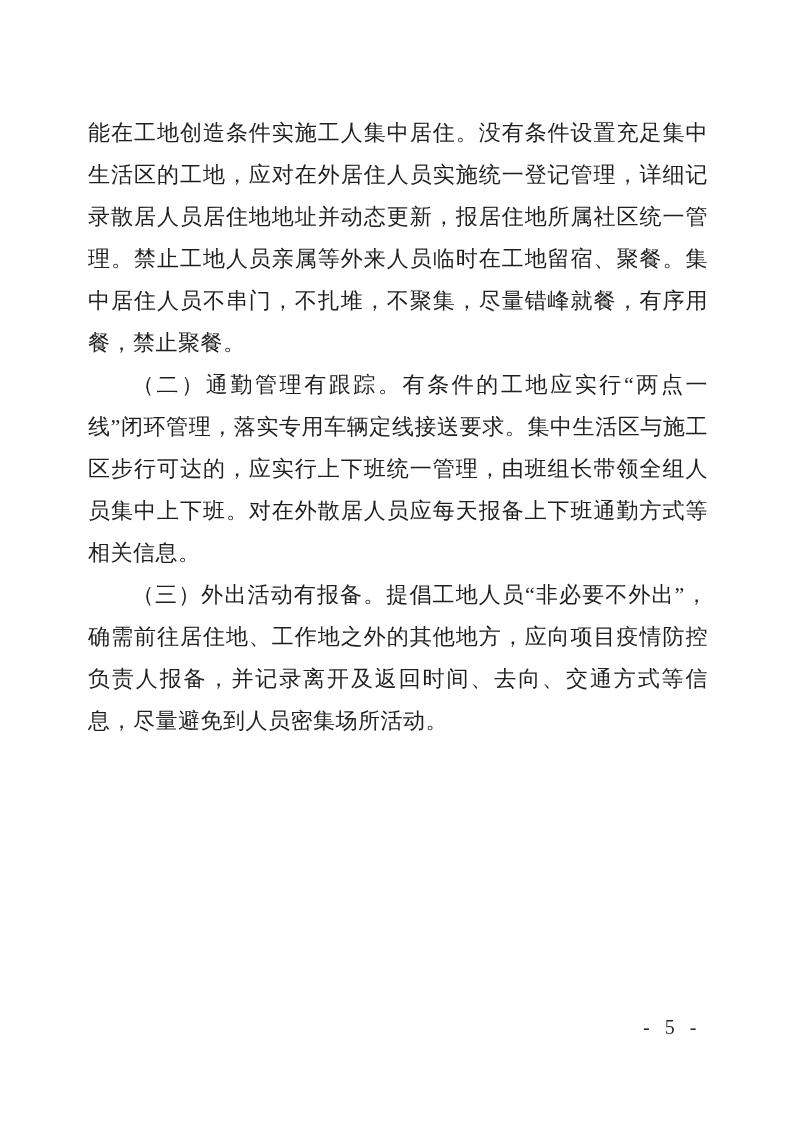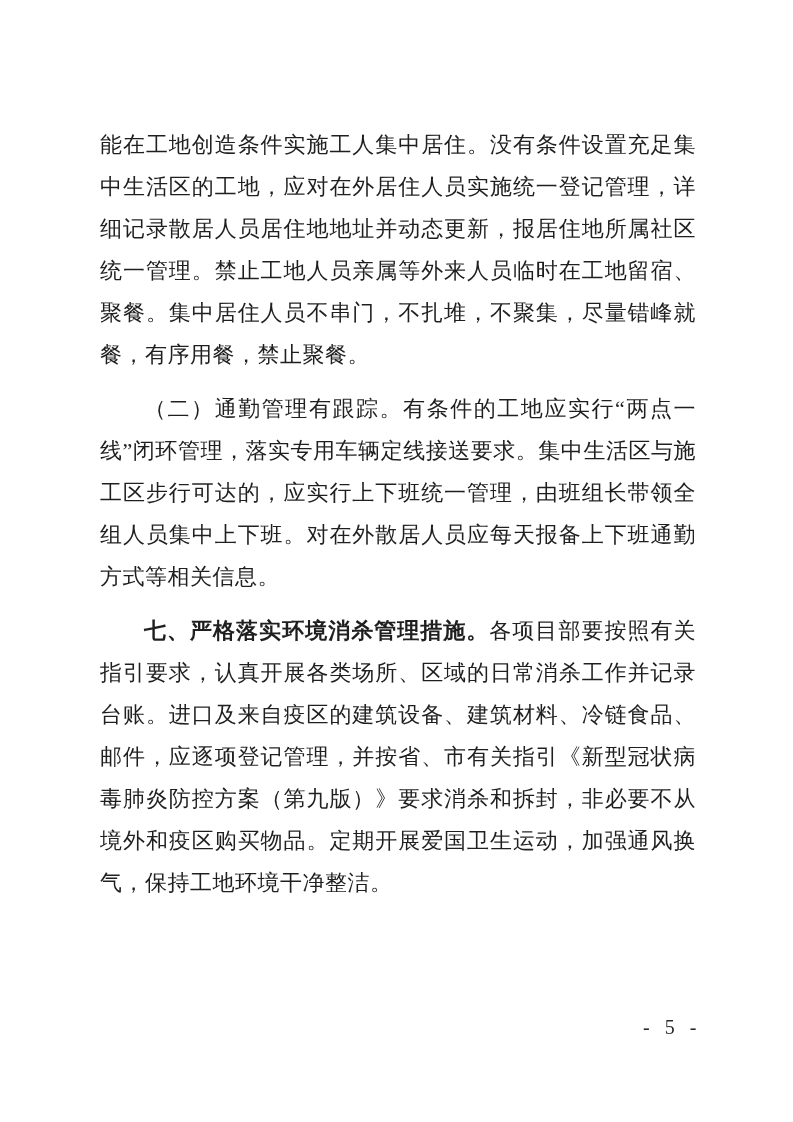--- a/index.html
+++ b/index.html
@@ -15,21 +15,21 @@
     overflow: hidden;
     font-family: "Liberation Serif", "DejaVu Serif", serif;
   }
   .content {
     position: absolute;
     left: 88px;
     top: 112px;
     width: 620px;
   }
   .para {
-    margin: 12px;
+    margin: 0;
     font-size: 22px;
     line-height: 42px;
     text-align: justify;
     color: #1f1f1f;
     letter-spacing: 0.5px;
   }
   .para.indent {
     text-indent: 2em;
   }
   
@@ -54,16 +54,16 @@
     white-space: nowrap;
   }
 </style>
 </head>
 <body>
 
 <div class="page">
   <div class="content">
       <p class="para"><span class="run-body">能在工地创造条件实施工人集中居住。没有条件设置充足集中生活区的工地，应对在外居住人员实施统一登记管理，详细记录散居人员居住地地址并动态更新，报居住地所属社区统一管理。禁止工地人员亲属等外来人员临时在工地留宿、聚餐。集中居住人员不串门，不扎堆，不聚集，尽量错峰就餐，有序用餐，禁止聚餐。</span></p>
       <p class="para indent"><span class="run-kaiti-bold">（二）通勤管理有跟踪。</span><span class="run-body">有条件的工地应实行“两点一线”闭环管理，落实专用车辆定线接送要求。集中生活区与施工区步行可达的，应实行上下班统一管理，由班组长带领全组人员集中上下班。对在外散居人员应每天报备上下班通勤方式等相关信息。</span></p>
-      <p class="para indent"><span class="run-heiti-bold">七、严格落实环境消杀管理措施。</span><span class="run-body">各项目部要按照有关指引要求，认真开展各类场所、区域的日常消杀工作并记录台账。进口及来自疫区的建筑设备、建筑材料、冷链食品、邮件，应逐项登记管理，并按省、市有关指引《新型冠状病毒肺炎防控方案（第九版）》要求消杀和拆封，非必要不从境外和疫区购买物品。定期开展爱国卫生运动，加强通风换气，保持工地环境干净整洁。</span></p>
+      <p class="para indent"><span class="run-kaiti-bold">（三）外出活动有报备。</span><span class="run-body">提倡工地人员“非必要不外出”，确需前往居住地、工作地之外的其他地方，应向项目疫情防控负责人报备，并记录离开及返回时间、去向、交通方式等信息，尽量避免到人员密集场所活动。</span></p>
     </div>
   <div class="page-number">- 5 -</div>
 </div>
 
 </body></html>

